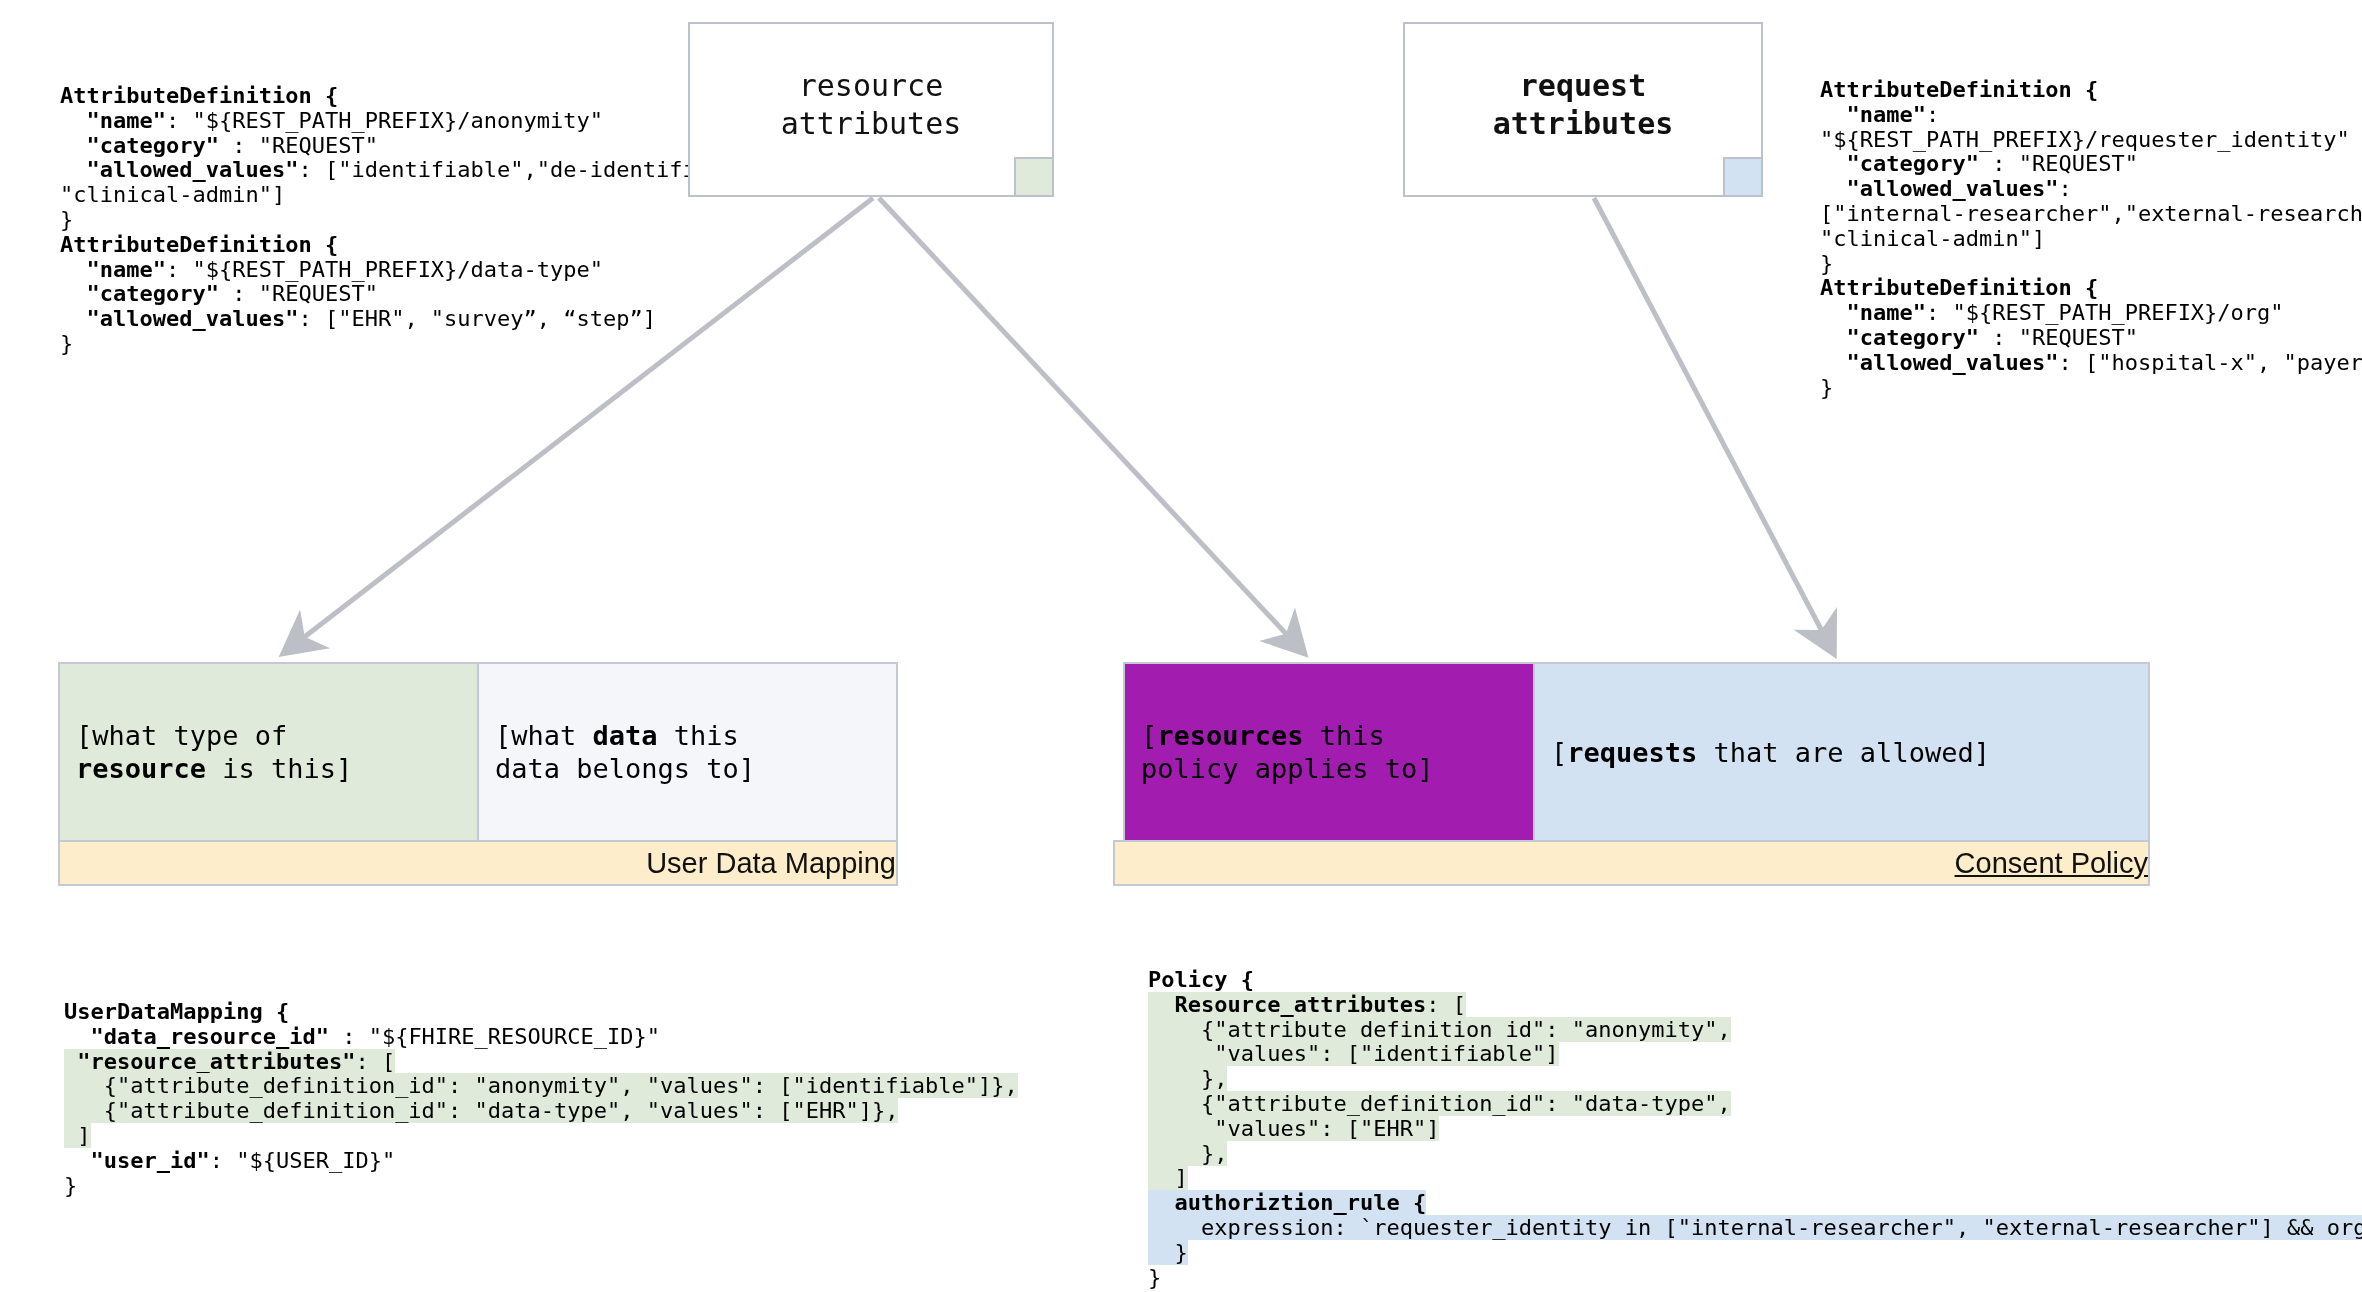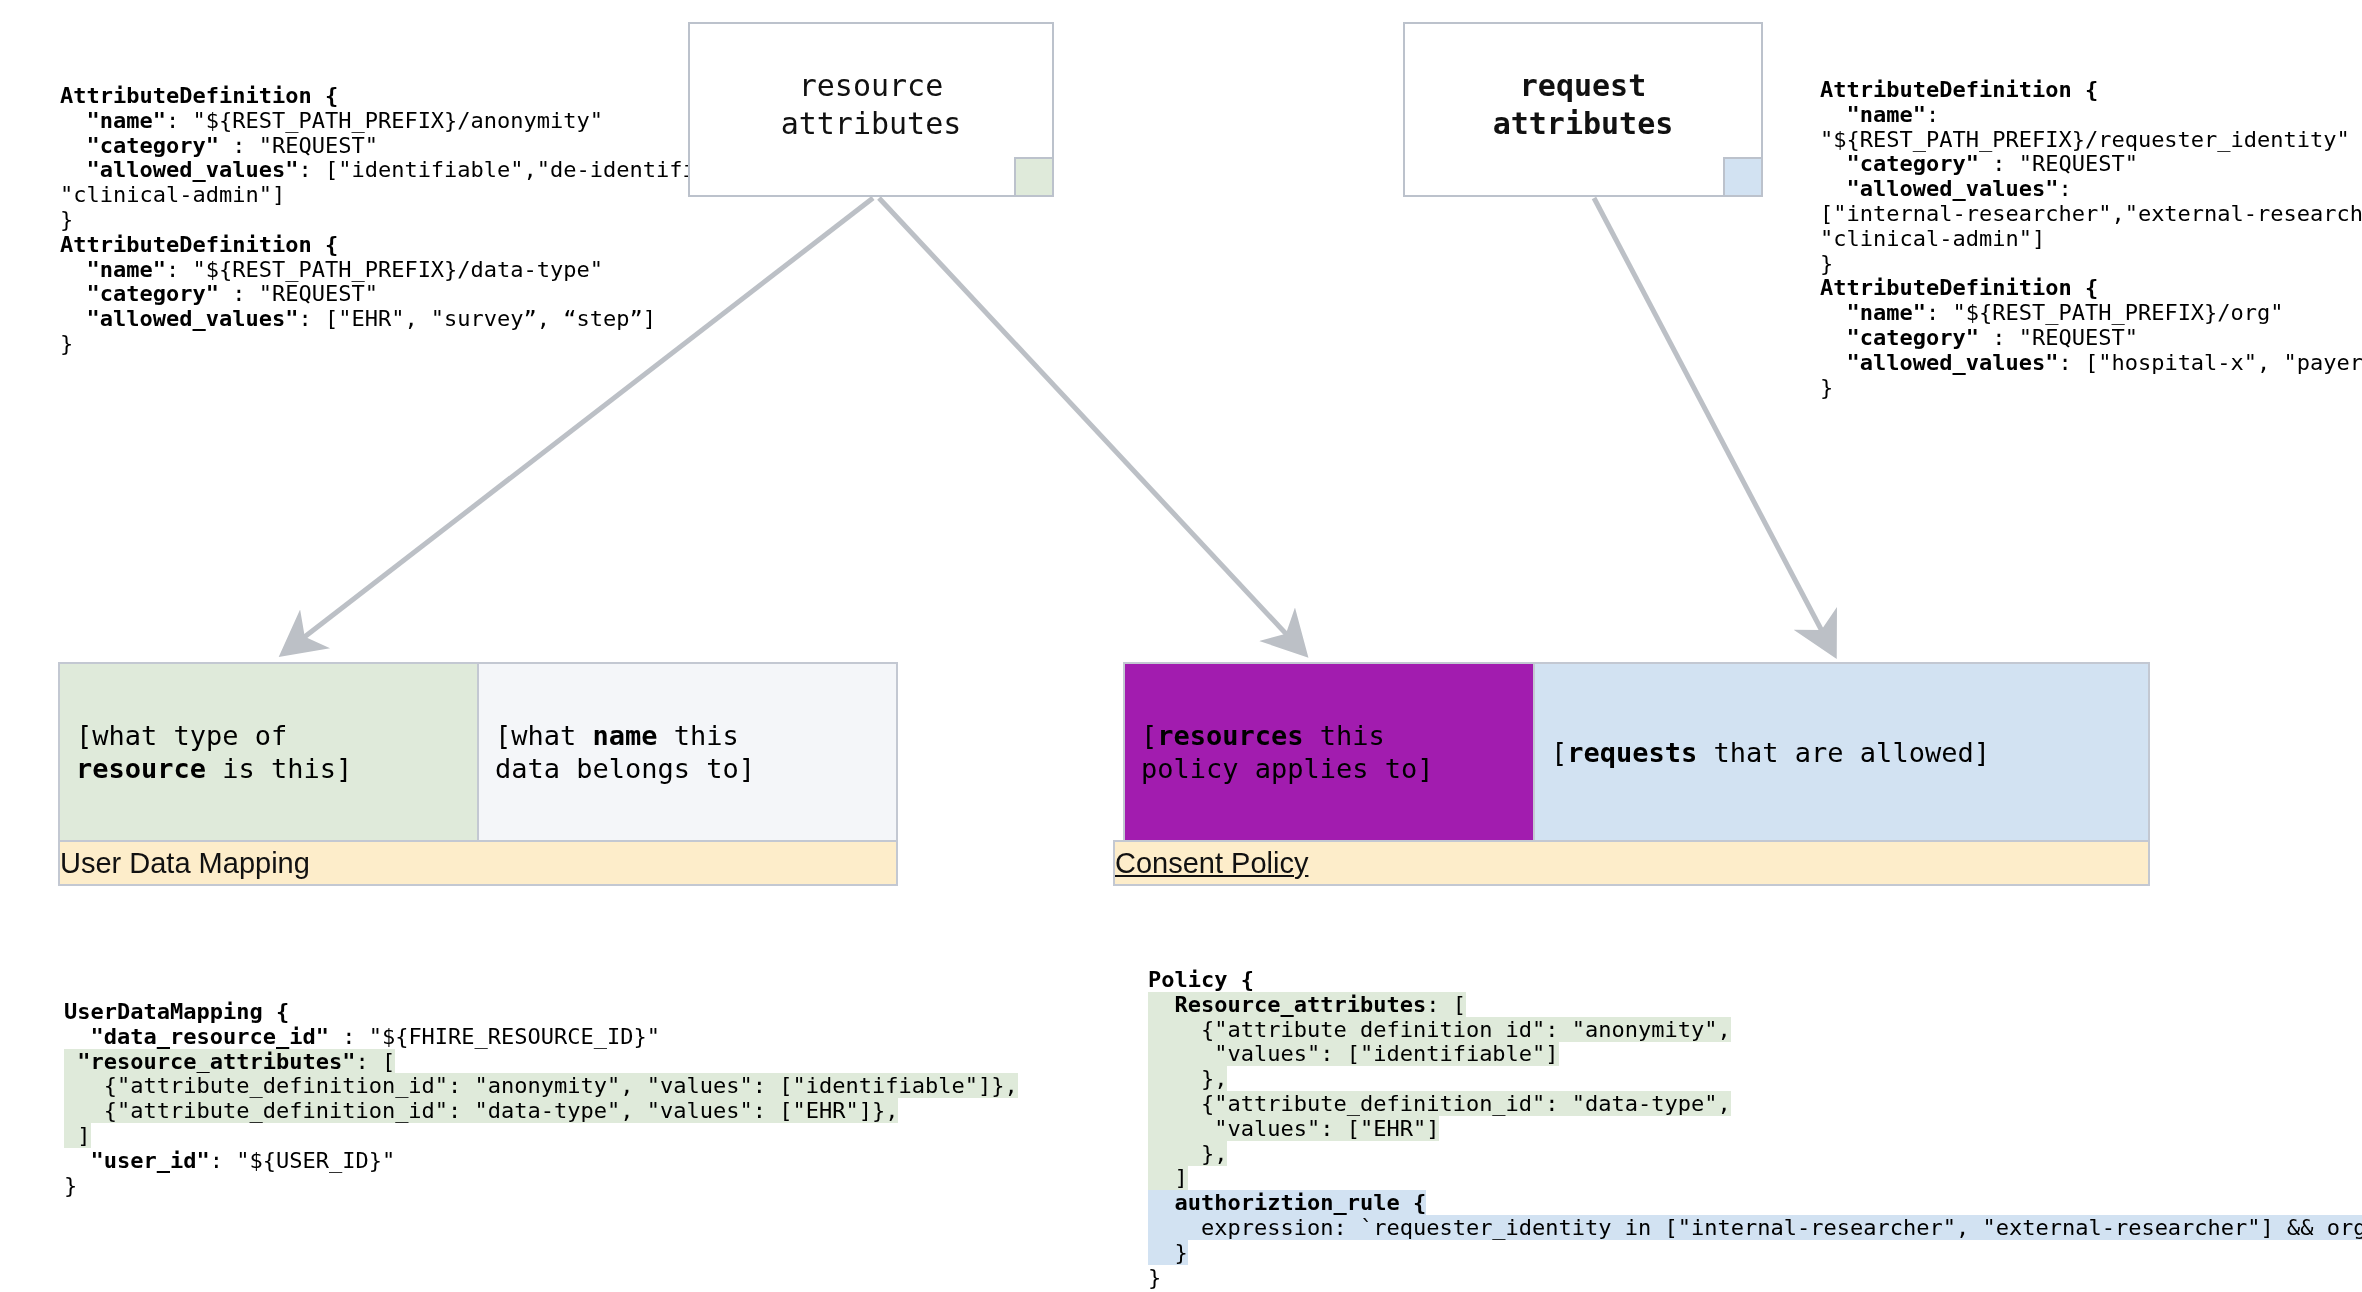--- a/index.html
+++ b/index.html
@@ -73,21 +73,21 @@
   }
   .cell .txt { padding: 0 16px; white-space: pre-line; }
   .cell .txt b { font-weight: bold; }
   .footer {
     position: absolute;
     box-sizing: border-box;
     border: 2px solid #f97316;
     background: #fdedca;
     display: flex;
     align-items: center;
-    justify-content: flex-start;
+    justify-content: flex-end;
     font-family: "Liberation Sans", sans-serif;
     font-size: 29px;
     color: #111111;
   }
 
   svg.arrows { position: absolute; left: 0; top: 0; pointer-events: none; }
 </style>
 </head>
 <body>
 
@@ -119,21 +119,21 @@
 attributes</div>
     <div class="swatch" id="sw-blue" style="background: rgb(210, 226, 242);"></div>
   </div>
 
   <div class="abs compbox" style="left:58px; top:662px; width:840px; height:224px;">
     <div class="cell" style="left: 0px; top: 0px; width: 421px; height: 180px; background: rgb(223, 234, 218); border-color: rgb(195, 200, 210);" id="udm-left">
       <span class="txt" id="udm-left-txt">[what type of
 <b>resource</b> is this]</span>
     </div>
     <div class="cell" style="left: 419px; top: 0px; width: 421px; height: 180px; background: rgb(244, 246, 249); border-color: rgb(195, 200, 210);" id="udm-right">
-      <span class="txt" id="udm-right-txt">[what <b>name</b> this
+      <span class="txt" id="udm-right-txt">[what <b>data</b> this
 data belongs to]</span>
     </div>
     <div class="footer" style="left: 0px; top: 178px; width: 840px; height: 46px; background: rgb(253, 237, 202); border-color: rgb(195, 200, 210);">
       <span>User Data Mapping</span>
     </div>
   </div>
 
   <div class="abs compbox" style="left:1113px; top:662px; width:1037px; height:224px;">
     <div class="cell" style="left: 10px; top: 0px; width: 422px; height: 180px; background: #a21caf; border-color: rgb(195, 200, 210);" id="cp-left">
       <span class="txt" id="cp-left-txt">[<b>resources</b> this

